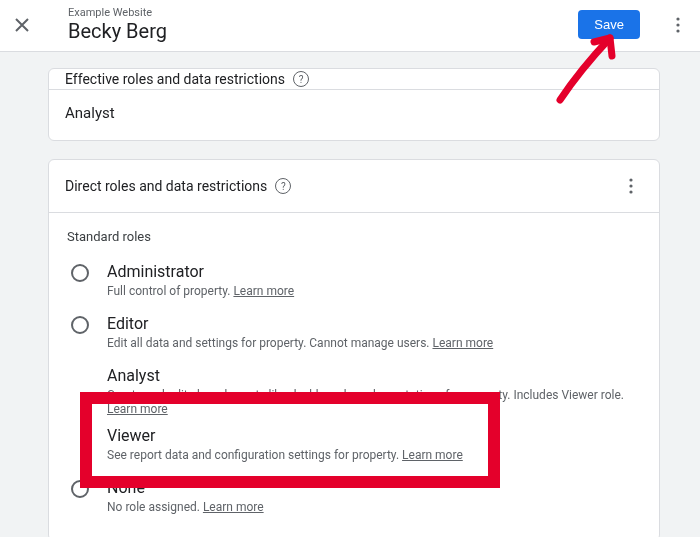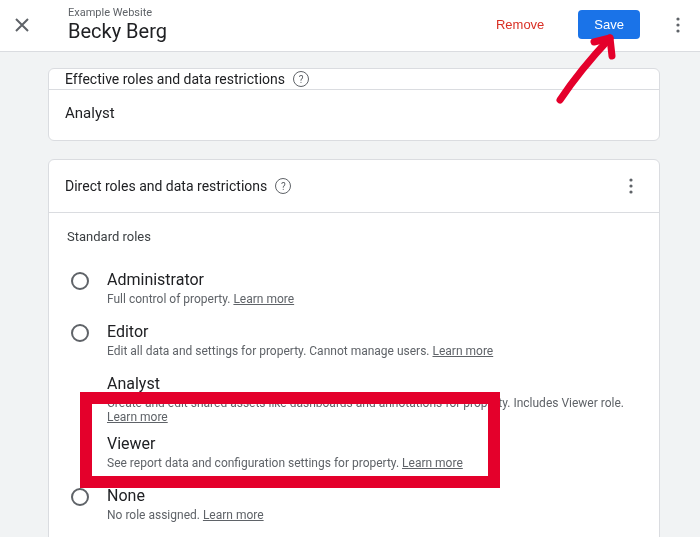--- a/index.html
+++ b/index.html
@@ -32,21 +32,21 @@
   .kebab { width:24px; height:24px; display:flex; align-items:center; justify-content:center; cursor:pointer; color:#5f6368; margin-left:6px; }
   .page-bg { background:#f1f3f4; padding:16px 0 0 0; min-height:600px; }
   .card { background:#fff; border:1px solid #dadce0; border-radius:6px; margin:0 40px 18px 48px; }
   .card-hdr { display:flex; align-items:center; padding:2px 16px; font-size:14px; color:#202124; }
   .help-icon { width:16px; height:16px; border:1.5px solid #5f6368; border-radius:50%; display:inline-flex; align-items:center; justify-content:center; font-size:10px; color:#5f6368; margin-left:8px; }
   .eff-body { padding:0 16px 18px 16px; font-size:15px; border-top:1px solid #dadce0; }
   .eff-body div { padding-top:14px; }
   .card2-hdr { display:flex; align-items:center; padding:14px 16px; font-size:14px; border-bottom:1px solid #dadce0; }
   .card2-hdr .spacer{flex:1;}
   .roles-body { padding:14px 16px; }
-  .sect-lbl { font-size:13px; color:#3c4043; margin:2px 0 22px 2px; }
+  .sect-lbl { font-size:13px; color:#3c4043; margin:2px 0 14px 2px; }
   .role-row { display:flex; align-items:flex-start; padding:4px 0 12px 6px; }
   .radio { width:18px; height:18px; border:2px solid #5f6368; border-radius:50%; flex-shrink:0; margin-right:18px; margin-top:2px; cursor:pointer; }
   .role-txt { display:flex; flex-direction:column; }
   .role-name { font-size:16px; color:#202124; margin-bottom:3px; }
   .role-desc { font-size:12px; color:#5f6368; }
   .learn { color:#5f6368; text-decoration:underline; cursor:pointer; }
   
   .annot-arrow, .annot-box { position:absolute; z-index:5; pointer-events:none; }
   .annot-arrow { left:550px; top:20px; width:90px; height:90px; }
   .annot-box { left:80px; top:392px; width:420px; height:96px; border:12px solid #e4002b; }
@@ -58,21 +58,20 @@
   <div class="close-x">
     <svg width="16" height="16" viewBox="0 0 16 16">
         <path d="M2 2 L14 14 M14 2 L2 14" stroke="#5f6368" stroke-width="2" fill="none"></path>
       </svg>
   </div>
   <div class="hdr-titles">
     <span class="hdr-sub">Example Website</span>
     <span class="hdr-main">Becky Berg</span>
   </div>
   <div class="hdr-spacer"></div>
-  <button class="remove-btn">Remove</button>
   <button class="save-btn">Save</button>
   <div class="kebab">
     <svg width="4" height="16" viewBox="0 0 4 16">
         <circle cx="2" cy="2" r="1.6" fill="#5f6368"></circle>
         <circle cx="2" cy="8" r="1.6" fill="#5f6368"></circle>
         <circle cx="2" cy="14" r="1.6" fill="#5f6368"></circle>
       </svg>
   </div>
 </div>
 

